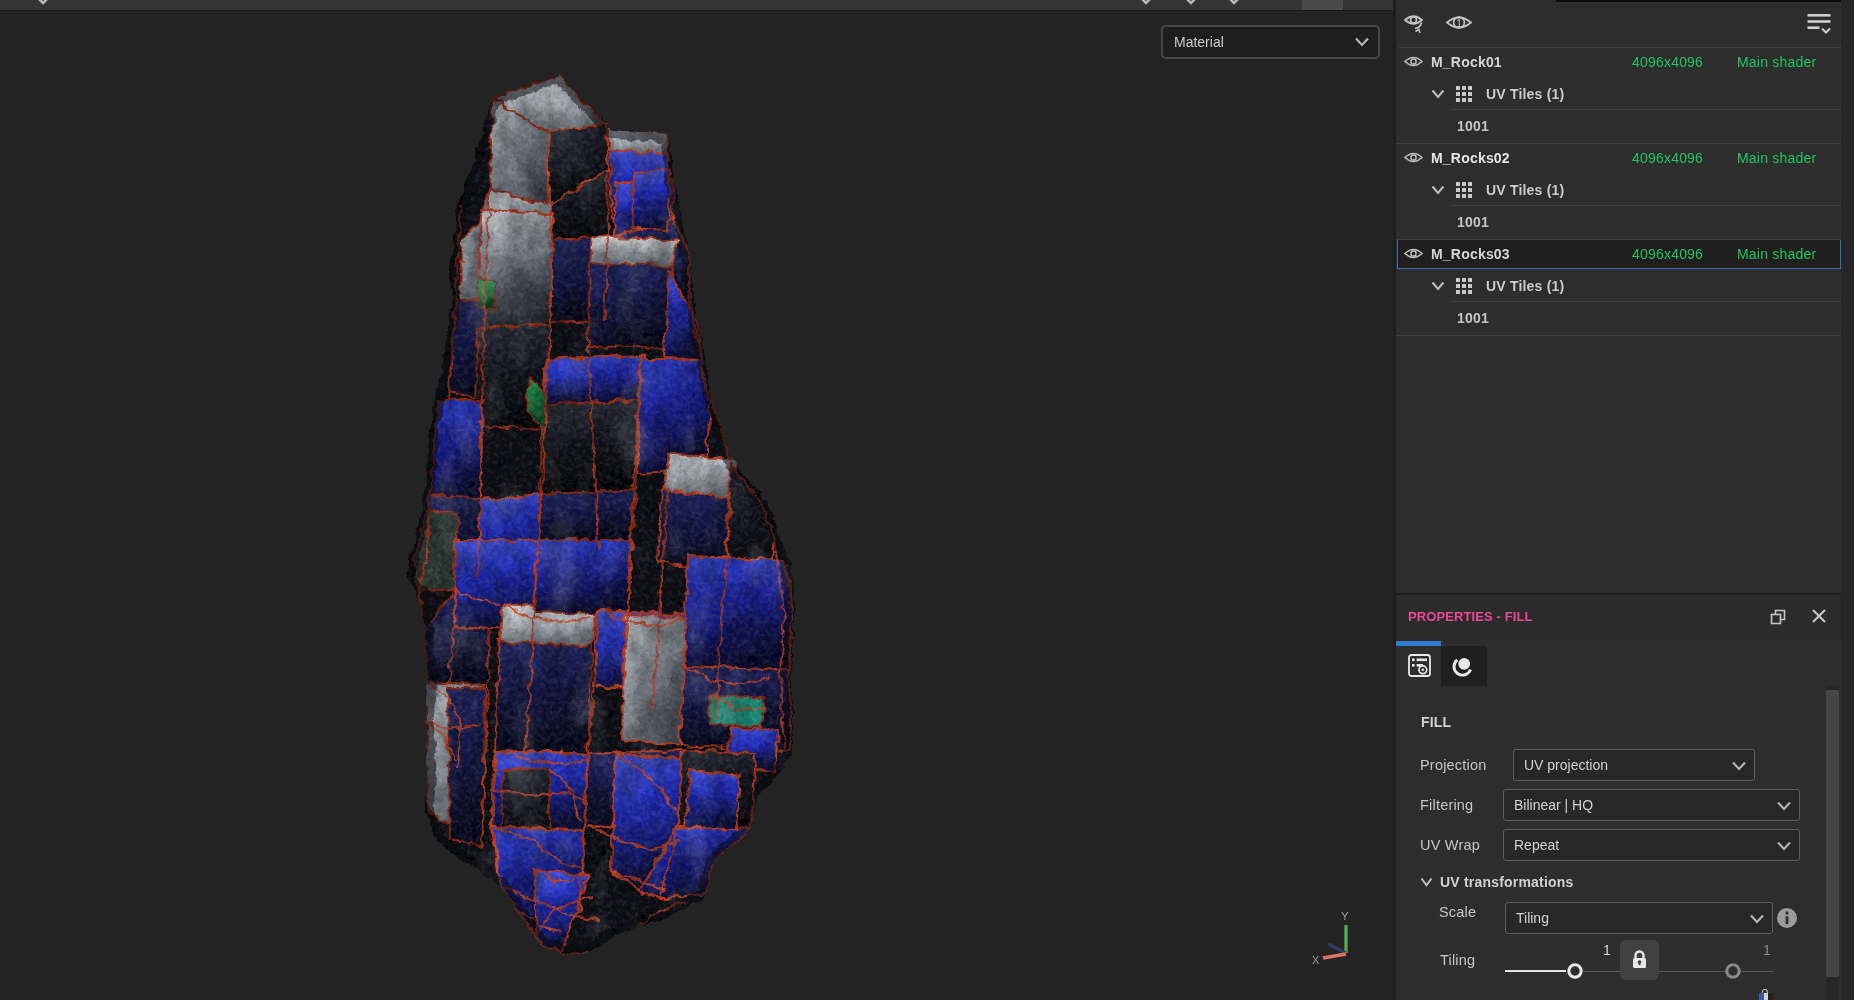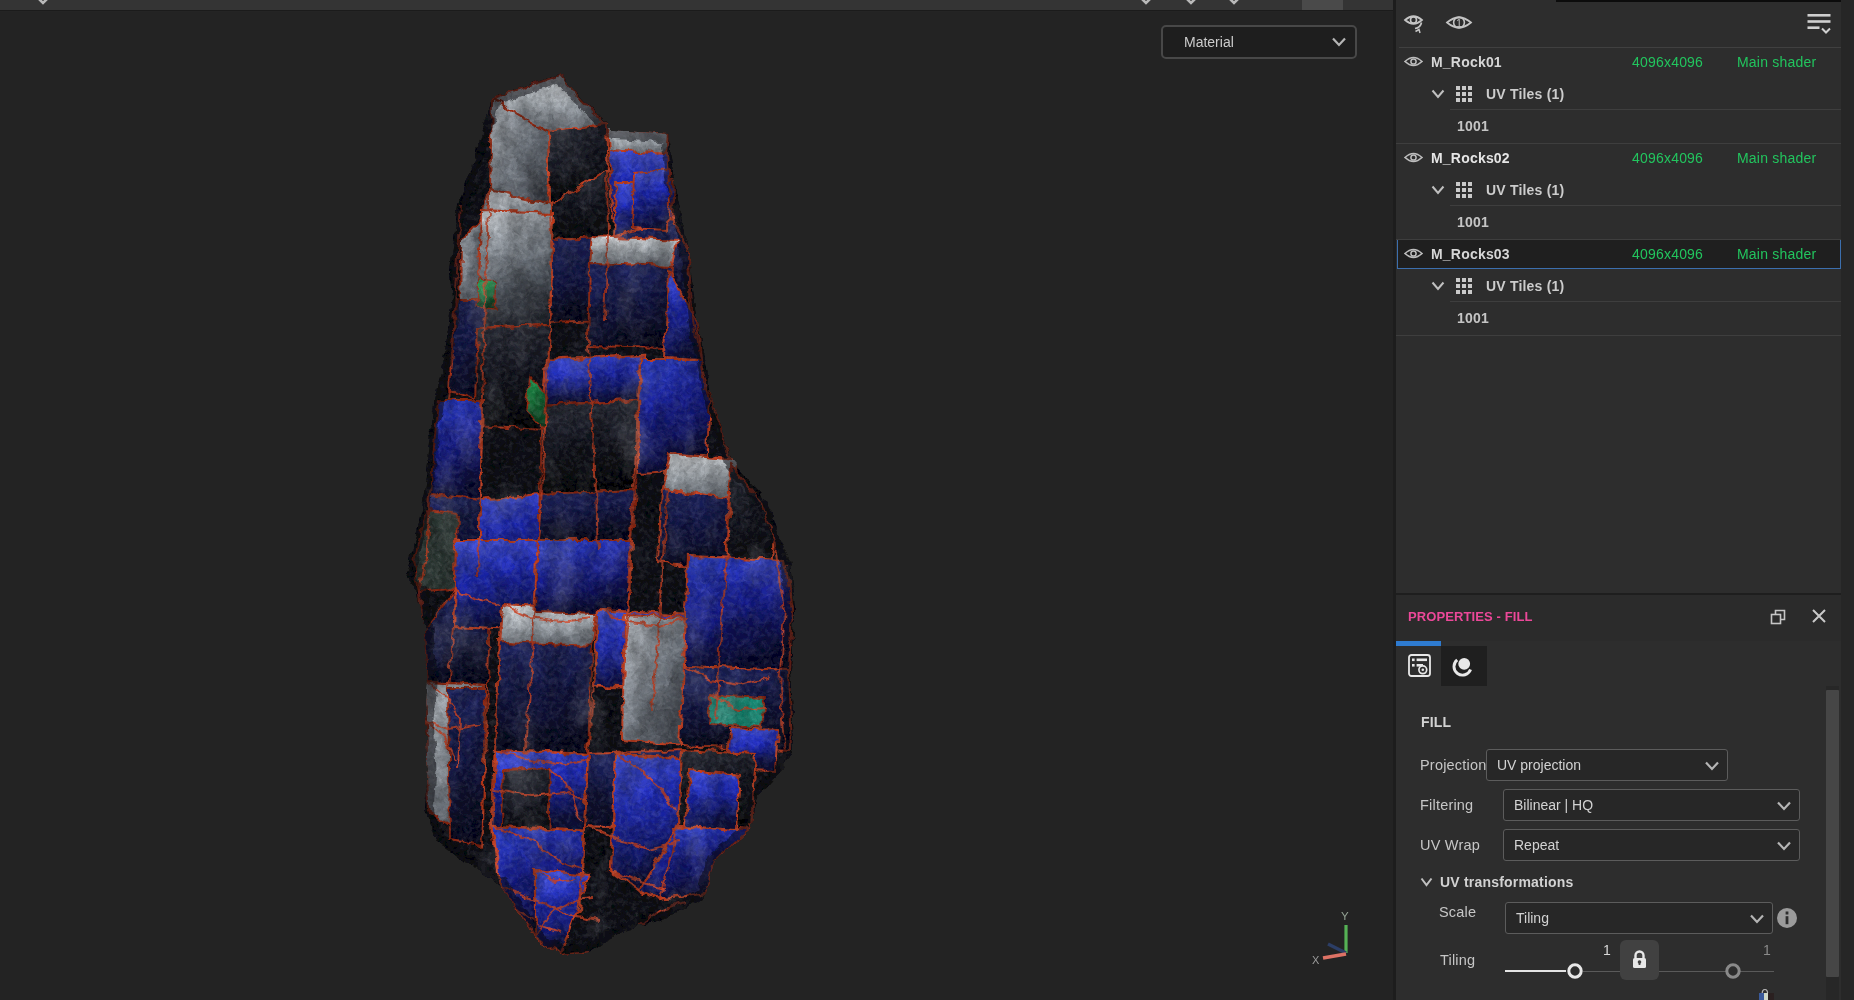--- a/index.html
+++ b/index.html
@@ -7,23 +7,23 @@
     font-family:"Liberation Sans", sans-serif; }
   .abs { position:absolute; }
   #stage { position:relative; width:1854px; height:1000px; }
 
   
   #topbar { left:0; top:0; width:1854px; height:11px; background:#343434; border-bottom:1px solid #1b1b1b; }
   #topbtn { position:absolute; left:1302px; top:0; width:41px; height:10px; background:#4a4a4a; }
 
   
   #viewport { left:0; top:12px; width:1395px; height:988px; background:#232323; }
-  #matbox { position:absolute; left:1161px; top:13px; width:196px; height:34px; background:#1e1e1e;
+  #matbox { position:absolute; left:1161px; top:13px; width:219px; height:34px; background:#1e1e1e;
     border:2px solid #484848; border-radius:5px; color:#cccccc; font-size:14px; line-height:30px;
-    padding-left:21px; }
+    padding-left:11px; }
   #matbox svg { position:absolute; right:8px; top:10px; }
 
   
   #rpanel { left:1393px; top:0; width:461px; height:1000px; background:#2d2d2d; border-left:3px solid #1d1d1d; }
   .sep { position:absolute; height:1px; background:#3e3e3e; }
   .rowtxt { position:absolute; color:#22c55e; font-size:14px; letter-spacing:0.2px; white-space:nowrap; }
   .bold { font-weight:bold; }
 
   
   #selrow { position:absolute; left:1px; top:239px; width:444px; height:30px; background:#1f1f1f;
@@ -391,21 +391,21 @@
         <circle cx="14.8" cy="15.8" r="1.3" fill="#e8e8e8"></circle>
       </svg>
       <svg class="abs" style="left:56px;top:655px" width="22" height="22" viewBox="0 0 22 22">
         <circle cx="12.2" cy="8.8" r="5.9" fill="#e8e8e8"></circle>
         <path d="M5.2 4.8 A 8.6 8.6 0 1 0 18.6 14.6" fill="none" stroke="#e8e8e8" stroke-width="2.9"></path>
       </svg>
 
       <div class="rowtxt bold" style="left:25px;top:714px;font-size:14px;color:#d2d2d2">FILL</div>
 
       <div class="flabel" style="left:24px;top:757px">Projection</div>
-      <div class="dropdown" style="left:90px;top:749px;width:242px">UV projection
+      <div class="dropdown" style="left:117px;top:749px;width:242px">UV projection
         <svg width="16" height="10" viewBox="0 0 16 10">
             <path d="M2 1.5 L8 8 L14 1.5" fill="none" stroke="#b5b5b5" stroke-width="2.2"></path>
           </svg>
       </div>
       <div class="flabel" style="left:24px;top:797px">Filtering</div>
       <div class="dropdown" style="left:107px;top:789px;width:297px">Bilinear | HQ
         <svg width="16" height="10" viewBox="0 0 16 10">
             <path d="M2 1.5 L8 8 L14 1.5" fill="none" stroke="#b5b5b5" stroke-width="2.2"></path>
           </svg>
       </div>

